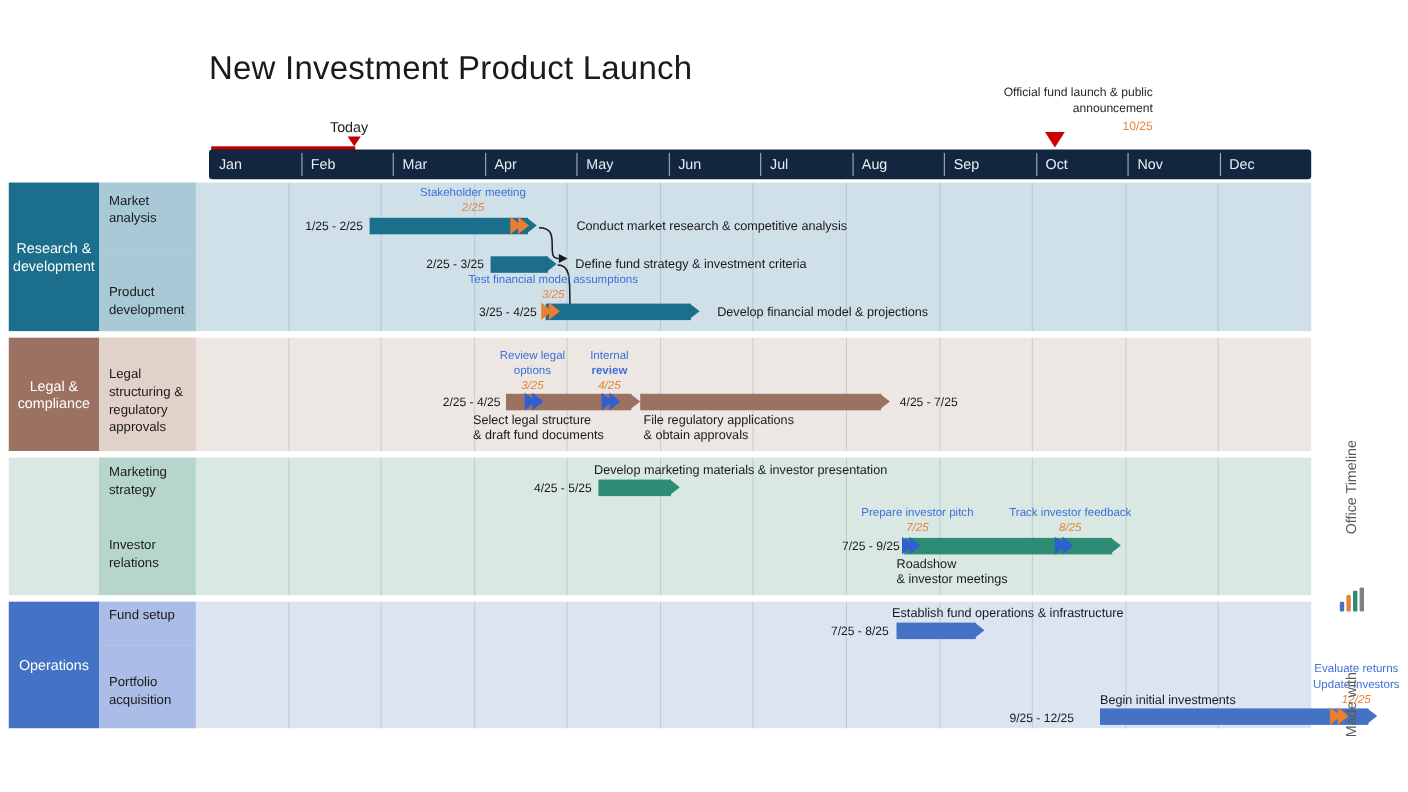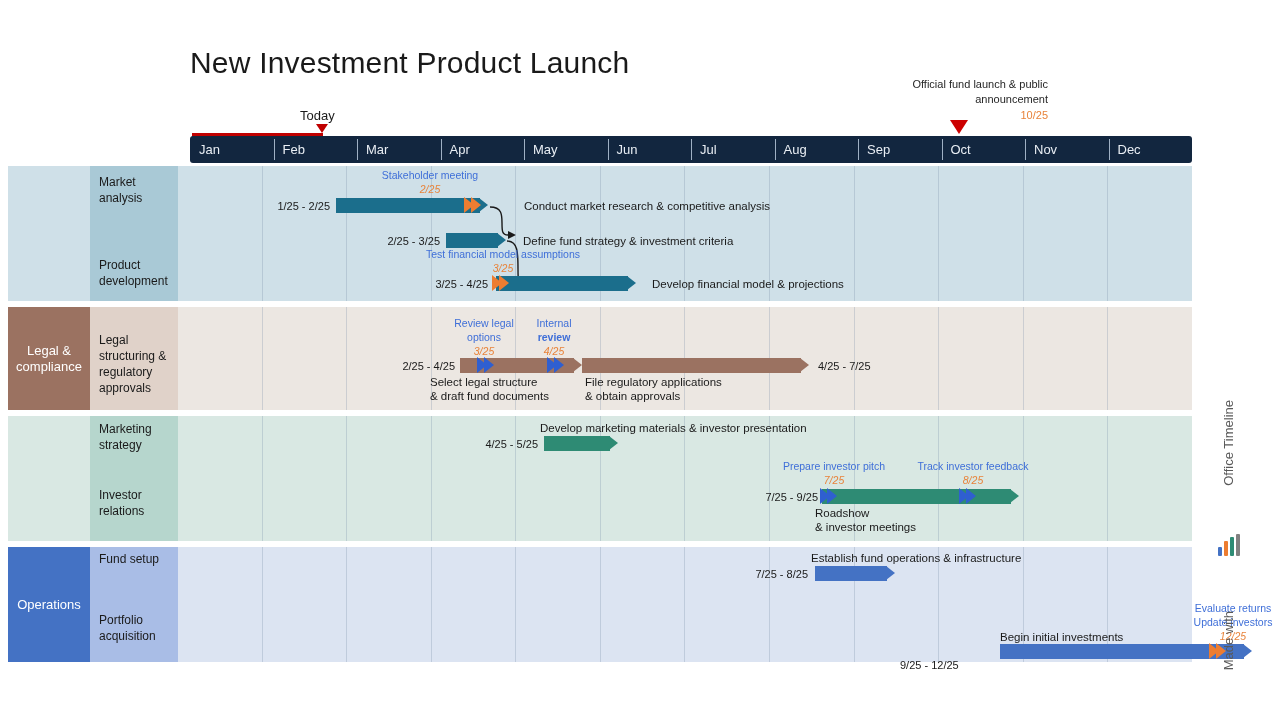--- a/index.html
+++ b/index.html
@@ -190,20 +190,21 @@
     <div class="month-cell">Aug</div>
     <div class="month-cell">Sep</div>
     <div class="month-cell">Oct</div>
     <div class="month-cell">Nov</div>
     <div class="month-cell">Dec</div>
   </div>
 
   <div id="chart">
 
     <div class="swimlane" style="height:135px;background:#cfe0e8;">
+      <div class="lane-title" style="background:#1b6e8c;">Research &amp; development</div>
       <div class="lane-rows">
 
         <div class="lane-row" style="height:65px;">
           <div class="row-name" style="background:#a9c9d6;height:65px;">Market analysis</div>
           <div class="row-track">
             <div class="gridlines">
               <span></span>
                 <span></span>
                 <span></span>
                 <span></span>
@@ -483,21 +484,21 @@
                 <span></span>
                 <span></span>
             </div>
 
             <div class="ms-lbl" style="left:980px;top:15px;width:150px;">Evaluate returns</div>
             <div class="ms-lbl" style="left:980px;top:29px;width:150px;">Update investors</div>
             <div class="ms-date" style="left:980px;top:43px;width:150px;text-align:center;">12/25</div>
 
             <div class="lbl" style="left:822px;top:43px;">Begin initial investments</div>
 
-            <div class="date r" style="left:722px;top:72px;width:94px;text-align:left;">9/25 - 12/25</div>
+            <div class="date r" style="left:722px;top:60px;width:94px;text-align:center;">9/25 - 12/25</div>
 
             <div class="bar" style="left:822px;top:57px;width:252px;">
               <div class="body" style="background:#4472c4;"></div>
               <div class="tip" style="border-left:9px solid #4472c4;"></div>
               <div class="ms" style="left:209px;">
                 <div class="c1" style="border-left:10px solid #ed7d31;"></div>
                 <div class="c2" style="border-left:10px solid #ed7d31;"></div>
               </div>
             </div>
           </div>

